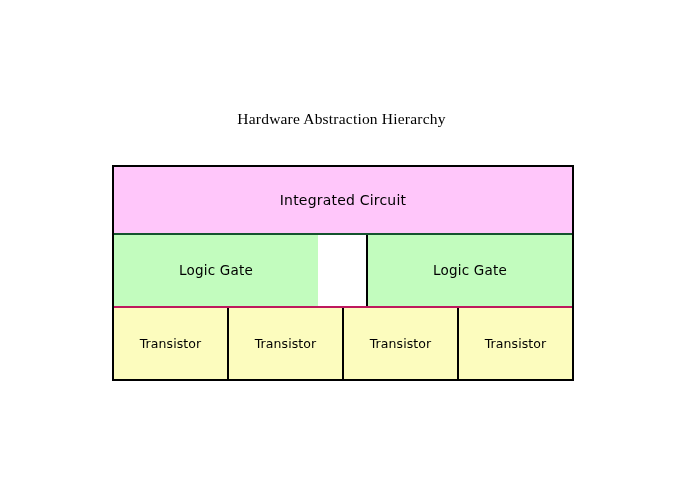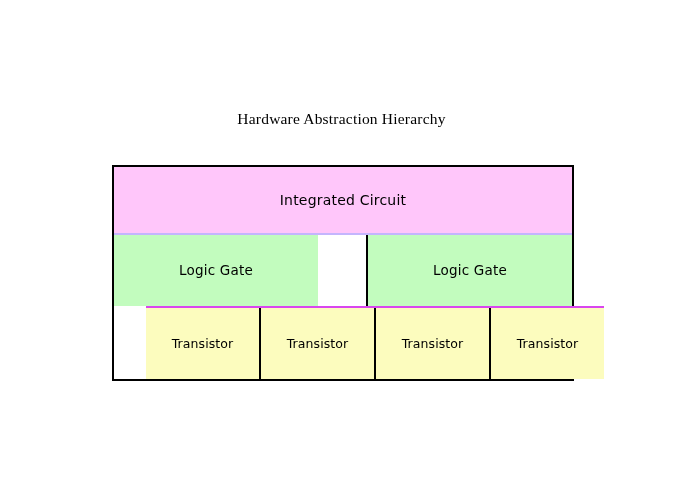--- a/index.html
+++ b/index.html
@@ -54,27 +54,26 @@
     flex-direction: row;
     width: 100%;
     box-sizing: border-box;
   }
 
   .hier-row.row-ic {
     height: 72px;
   }
   .hier-row.row-gate {
     height: 80px;
-    border-top: 2px solid #c4b5fd;
+    border-top: 2px solid #14532d;
     gap: 48px;
   }
   .hier-row.row-transistor {
     height: 80px;
-    border-top: 2px solid #d946ef;
-    margin-left: 32px;
+    border-top: 2px solid #be185d;
   }
 
   .hier-cell {
     display: flex;
     align-items: center;
     justify-content: center;
     box-sizing: border-box;
     color: #000000;
     font-family: "DejaVu Sans", sans-serif;
     text-align: left;

